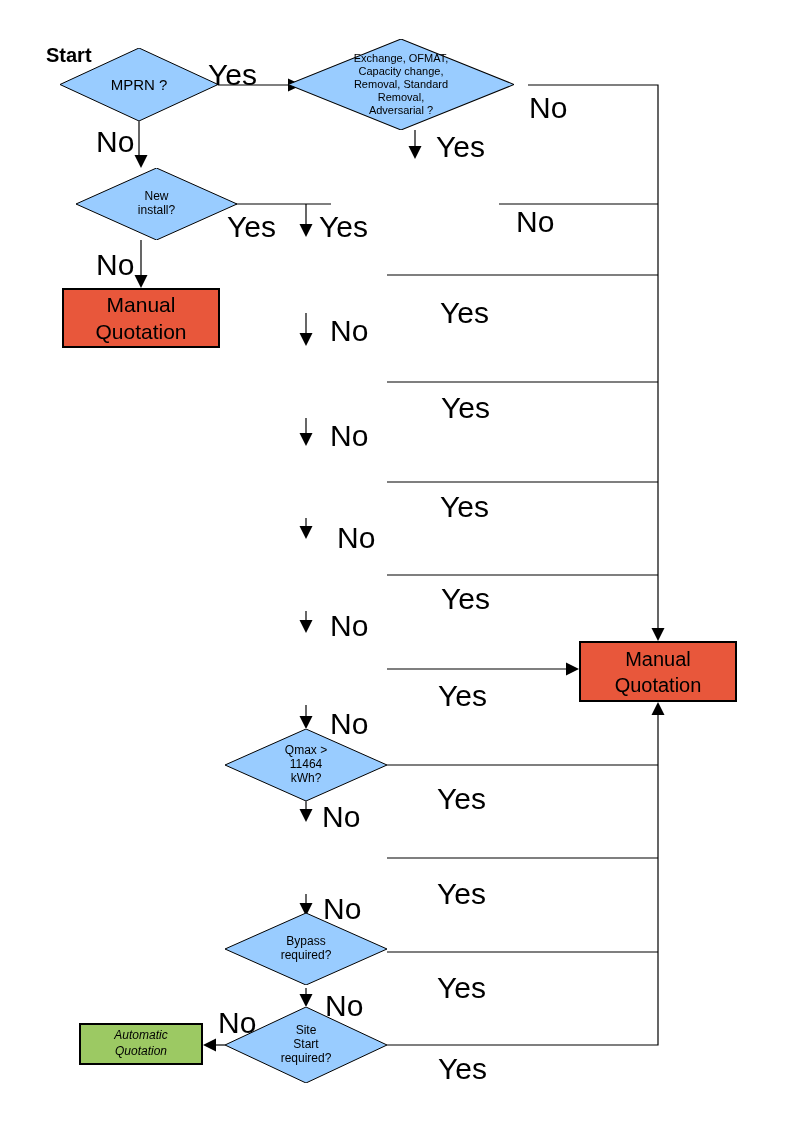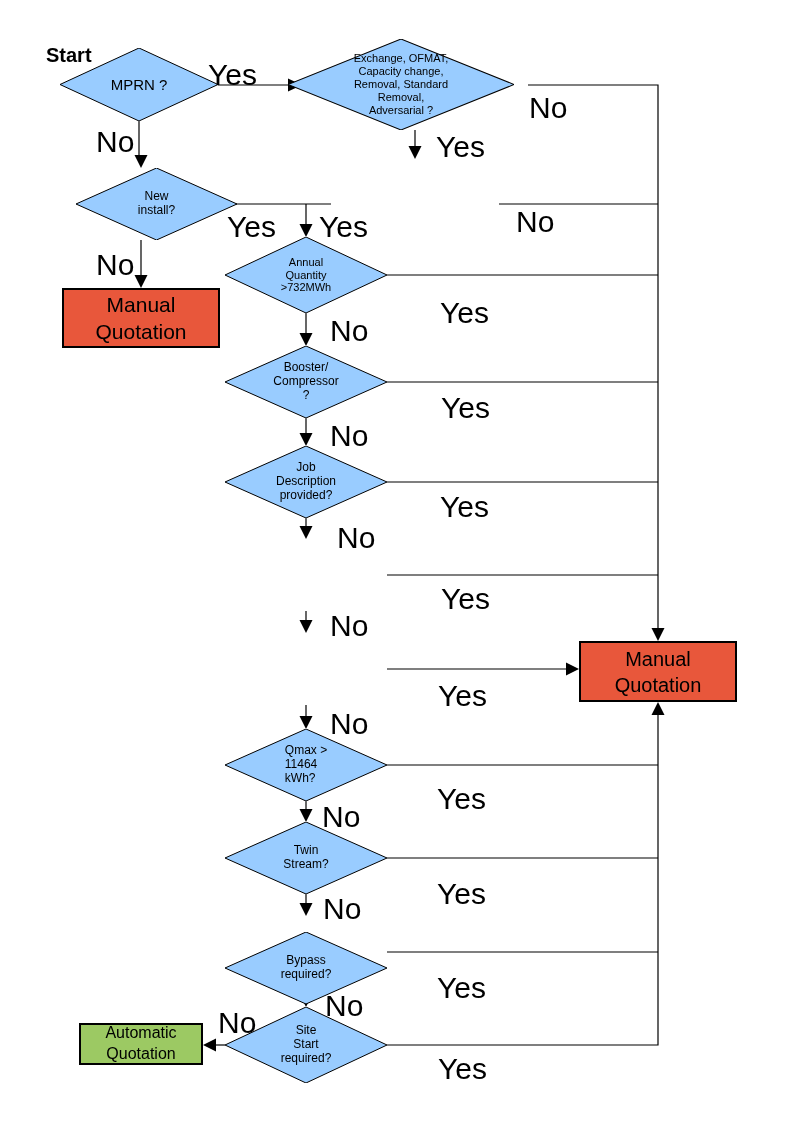--- a/index.html
+++ b/index.html
@@ -11,29 +11,29 @@
   .wires{position:absolute;left:0;top:0;width:794px;height:1123px;}
   .node{position:absolute;}
   .diamond svg{position:absolute;left:0;top:0;width:100%;height:100%;display:block;}
   .lbl{
     position:absolute;left:0;top:0;right:0;bottom:0;
     display:flex;align-items:center;justify-content:center;
     text-align:center;white-space:pre-line;font-size:12px;line-height:1.16;
   }
   .f11 .lbl{font-size:11px;line-height:1.18;}
   .f13 .lbl{font-size:15px;}
-  .tl .lbl{text-align:left;}
+  .tl .lbl{text-align:center;}
   .box{
     position:absolute;border:2px solid #000;box-sizing:border-box;
     display:flex;align-items:center;justify-content:center;
   }
   .box .blbl{text-align:center;white-space:pre-line;line-height:1.3;}
   .box-manual-left .blbl{font-size:21px;}
   .box-manual-right .blbl{font-size:20px;}
-  .box-auto .blbl{font-size:16px;}
+  .box-auto .blbl{font-size:12px;font-style:italic;}
   .edge{position:absolute;font-size:30px;line-height:1.05;white-space:nowrap;text-align:right;}
   .start{position:absolute;font-size:20px;font-weight:bold;}
 </style>
 </head>
 <body>
 
 <div class="canvas">
 
   <svg class="wires" viewBox="0 0 794 1123" aria-hidden="true">
     <g stroke="#000000" stroke-width="1.2" fill="none">
@@ -107,67 +107,36 @@
 
   <div class="node diamond" style="left:76px;top:168px;width:161px;height:72px">
     <svg viewBox="0 0 100 100" preserveAspectRatio="none">
         <polygon points="50,0 100,50 50,100 0,50" fill="#99CCFF" stroke="#000" vector-effect="non-scaling-stroke"></polygon>
       </svg>
     <div class="lbl">New
 install?</div>
   </div>
 
 
-  <div class="node diamond f11" style="left:225px;top:237px;width:162px;height:76px">
-    <svg viewBox="0 0 100 100" preserveAspectRatio="none">
-        <polygon points="50,0 100,50 50,100 0,50" fill="#99CCFF" stroke="#000" vector-effect="non-scaling-stroke"></polygon>
-      </svg>
-    <div class="lbl">Annual
-Quantity
-&gt;732MWh</div>
-  </div>
 
-  <div class="node diamond" style="left:225px;top:346px;width:162px;height:72px">
-    <svg viewBox="0 0 100 100" preserveAspectRatio="none">
-        <polygon points="50,0 100,50 50,100 0,50" fill="#99CCFF" stroke="#000" vector-effect="non-scaling-stroke"></polygon>
-      </svg>
-    <div class="lbl">Booster/
-Compressor
-?</div>
-  </div>
 
-  <div class="node diamond" style="left:225px;top:446px;width:162px;height:72px">
-    <svg viewBox="0 0 100 100" preserveAspectRatio="none">
-        <polygon points="50,0 100,50 50,100 0,50" fill="#99CCFF" stroke="#000" vector-effect="non-scaling-stroke"></polygon>
-      </svg>
-    <div class="lbl">Job
-Description
-provided?</div>
-  </div>
 
 
 
   <div class="node diamond tl" style="left:225px;top:729px;width:162px;height:72px">
     <svg viewBox="0 0 100 100" preserveAspectRatio="none">
         <polygon points="50,0 100,50 50,100 0,50" fill="#99CCFF" stroke="#000" vector-effect="non-scaling-stroke"></polygon>
       </svg>
     <div class="lbl">Qmax &gt;
 11464
 kWh?</div>
   </div>
 
-  <div class="node diamond" style="left:225px;top:822px;width:162px;height:72px">
-    <svg viewBox="0 0 100 100" preserveAspectRatio="none">
-        <polygon points="50,0 100,50 50,100 0,50" fill="#99CCFF" stroke="#000" vector-effect="non-scaling-stroke"></polygon>
-      </svg>
-    <div class="lbl">Twin
-Stream?</div>
-  </div>
 
-  <div class="node diamond" style="left:225px;top:932px;width:162px;height:72px">
+  <div class="node diamond" style="left:225px;top:913px;width:162px;height:72px">
     <svg viewBox="0 0 100 100" preserveAspectRatio="none">
         <polygon points="50,0 100,50 50,100 0,50" fill="#99CCFF" stroke="#000" vector-effect="non-scaling-stroke"></polygon>
       </svg>
     <div class="lbl">Bypass
 required?</div>
   </div>
 
   <div class="node diamond" style="left:225px;top:1007px;width:162px;height:76px">
     <svg viewBox="0 0 100 100" preserveAspectRatio="none">
         <polygon points="50,0 100,50 50,100 0,50" fill="#99CCFF" stroke="#000" vector-effect="non-scaling-stroke"></polygon>

